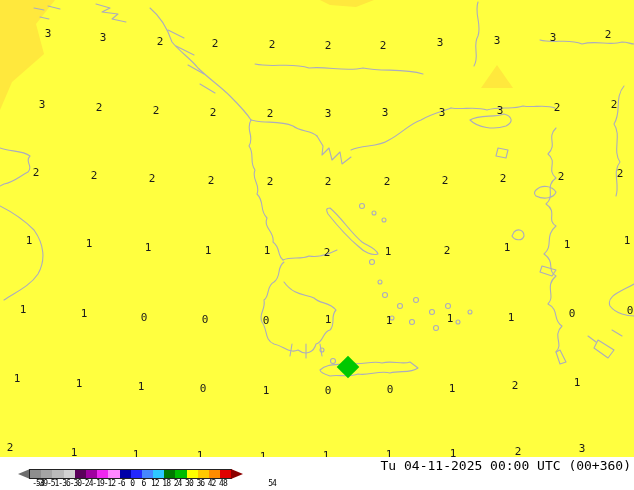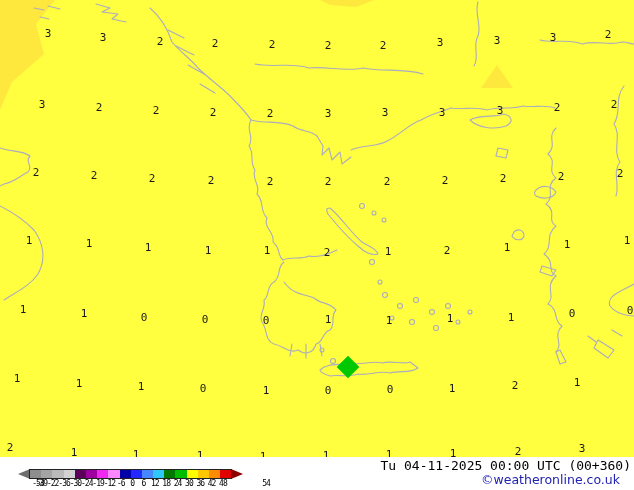--- a/index.html
+++ b/index.html
@@ -194,21 +194,20 @@
         <span class="tval" style="left: 389px; top: 454px;">1</span>
         <span class="tval" style="left: 453px; top: 453px;">1</span>
         <span class="tval" style="left: 518px; top: 451px;">2</span>
         <span class="tval" style="left: 582px; top: 448px;">3</span>
       </div>
     <div class="marker" style="left: 348px; top: 367px;"></div>
   </div>
 
   <div class="legendbar">
     <div class="ldate">Tu 04-11-2025 00:00 UTC (00+360)</div>
-    <div class="lcopy">©weatheronline.co.uk</div>
     <div class="colorbar">
       <div class="cb-arrow-l"></div>
       <div class="cb-segs" id="scale-segments">
           <div class="cb-seg" style="background: rgb(142, 142, 142);"></div>
           <div class="cb-seg" style="background: rgb(164, 164, 164);"></div>
           <div class="cb-seg" style="background: rgb(186, 186, 186);"></div>
           <div class="cb-seg" style="background: rgb(210, 210, 210);"></div>
           <div class="cb-seg" style="background: rgb(90, 0, 90);"></div>
           <div class="cb-seg" style="background: rgb(160, 0, 160);"></div>
           <div class="cb-seg" style="background: rgb(240, 40, 240);"></div>
@@ -222,32 +221,32 @@
           <div class="cb-seg" style="background: rgb(255, 255, 0);"></div>
           <div class="cb-seg" style="background: rgb(255, 200, 0);"></div>
           <div class="cb-seg" style="background: rgb(255, 140, 0);"></div>
           <div class="cb-seg" style="background: rgb(225, 0, 0);"></div>
         </div>
       <div class="cb-arrow-r"></div>
     </div>
     <div class="ticks" id="scale-ticks">
         <span class="tick" style="left: 25px;">-54</span>
         <span class="tick" style="left: 28.35px;">-39</span>
-        <span class="tick" style="left: 39.7px;">-22</span>
+        <span class="tick" style="left: 39.7px;">-51</span>
         <span class="tick" style="left: 51.05px;">-36</span>
         <span class="tick" style="left: 62.4px;">-30</span>
         <span class="tick" style="left: 73.75px;">-24</span>
         <span class="tick" style="left: 85.1px;">-19</span>
         <span class="tick" style="left: 96.45px;">-12</span>
         <span class="tick" style="left: 107.8px;">-6</span>
         <span class="tick" style="left: 119.15px;">0</span>
         <span class="tick" style="left: 130.5px;">6</span>
         <span class="tick" style="left: 141.85px;">12</span>
         <span class="tick" style="left: 153.2px;">18</span>
         <span class="tick" style="left: 164.55px;">24</span>
         <span class="tick" style="left: 175.9px;">30</span>
         <span class="tick" style="left: 187.25px;">36</span>
         <span class="tick" style="left: 198.6px;">42</span>
         <span class="tick" style="left: 209.95px;">48</span>
-        <span class="tick" style="left: 225px; padding-left: 28px;">54</span>
+        <span class="tick" style="left: 231px; padding-left: 28px;">54</span>
       </div>
   </div>
 </div>
 
 </body></html>

